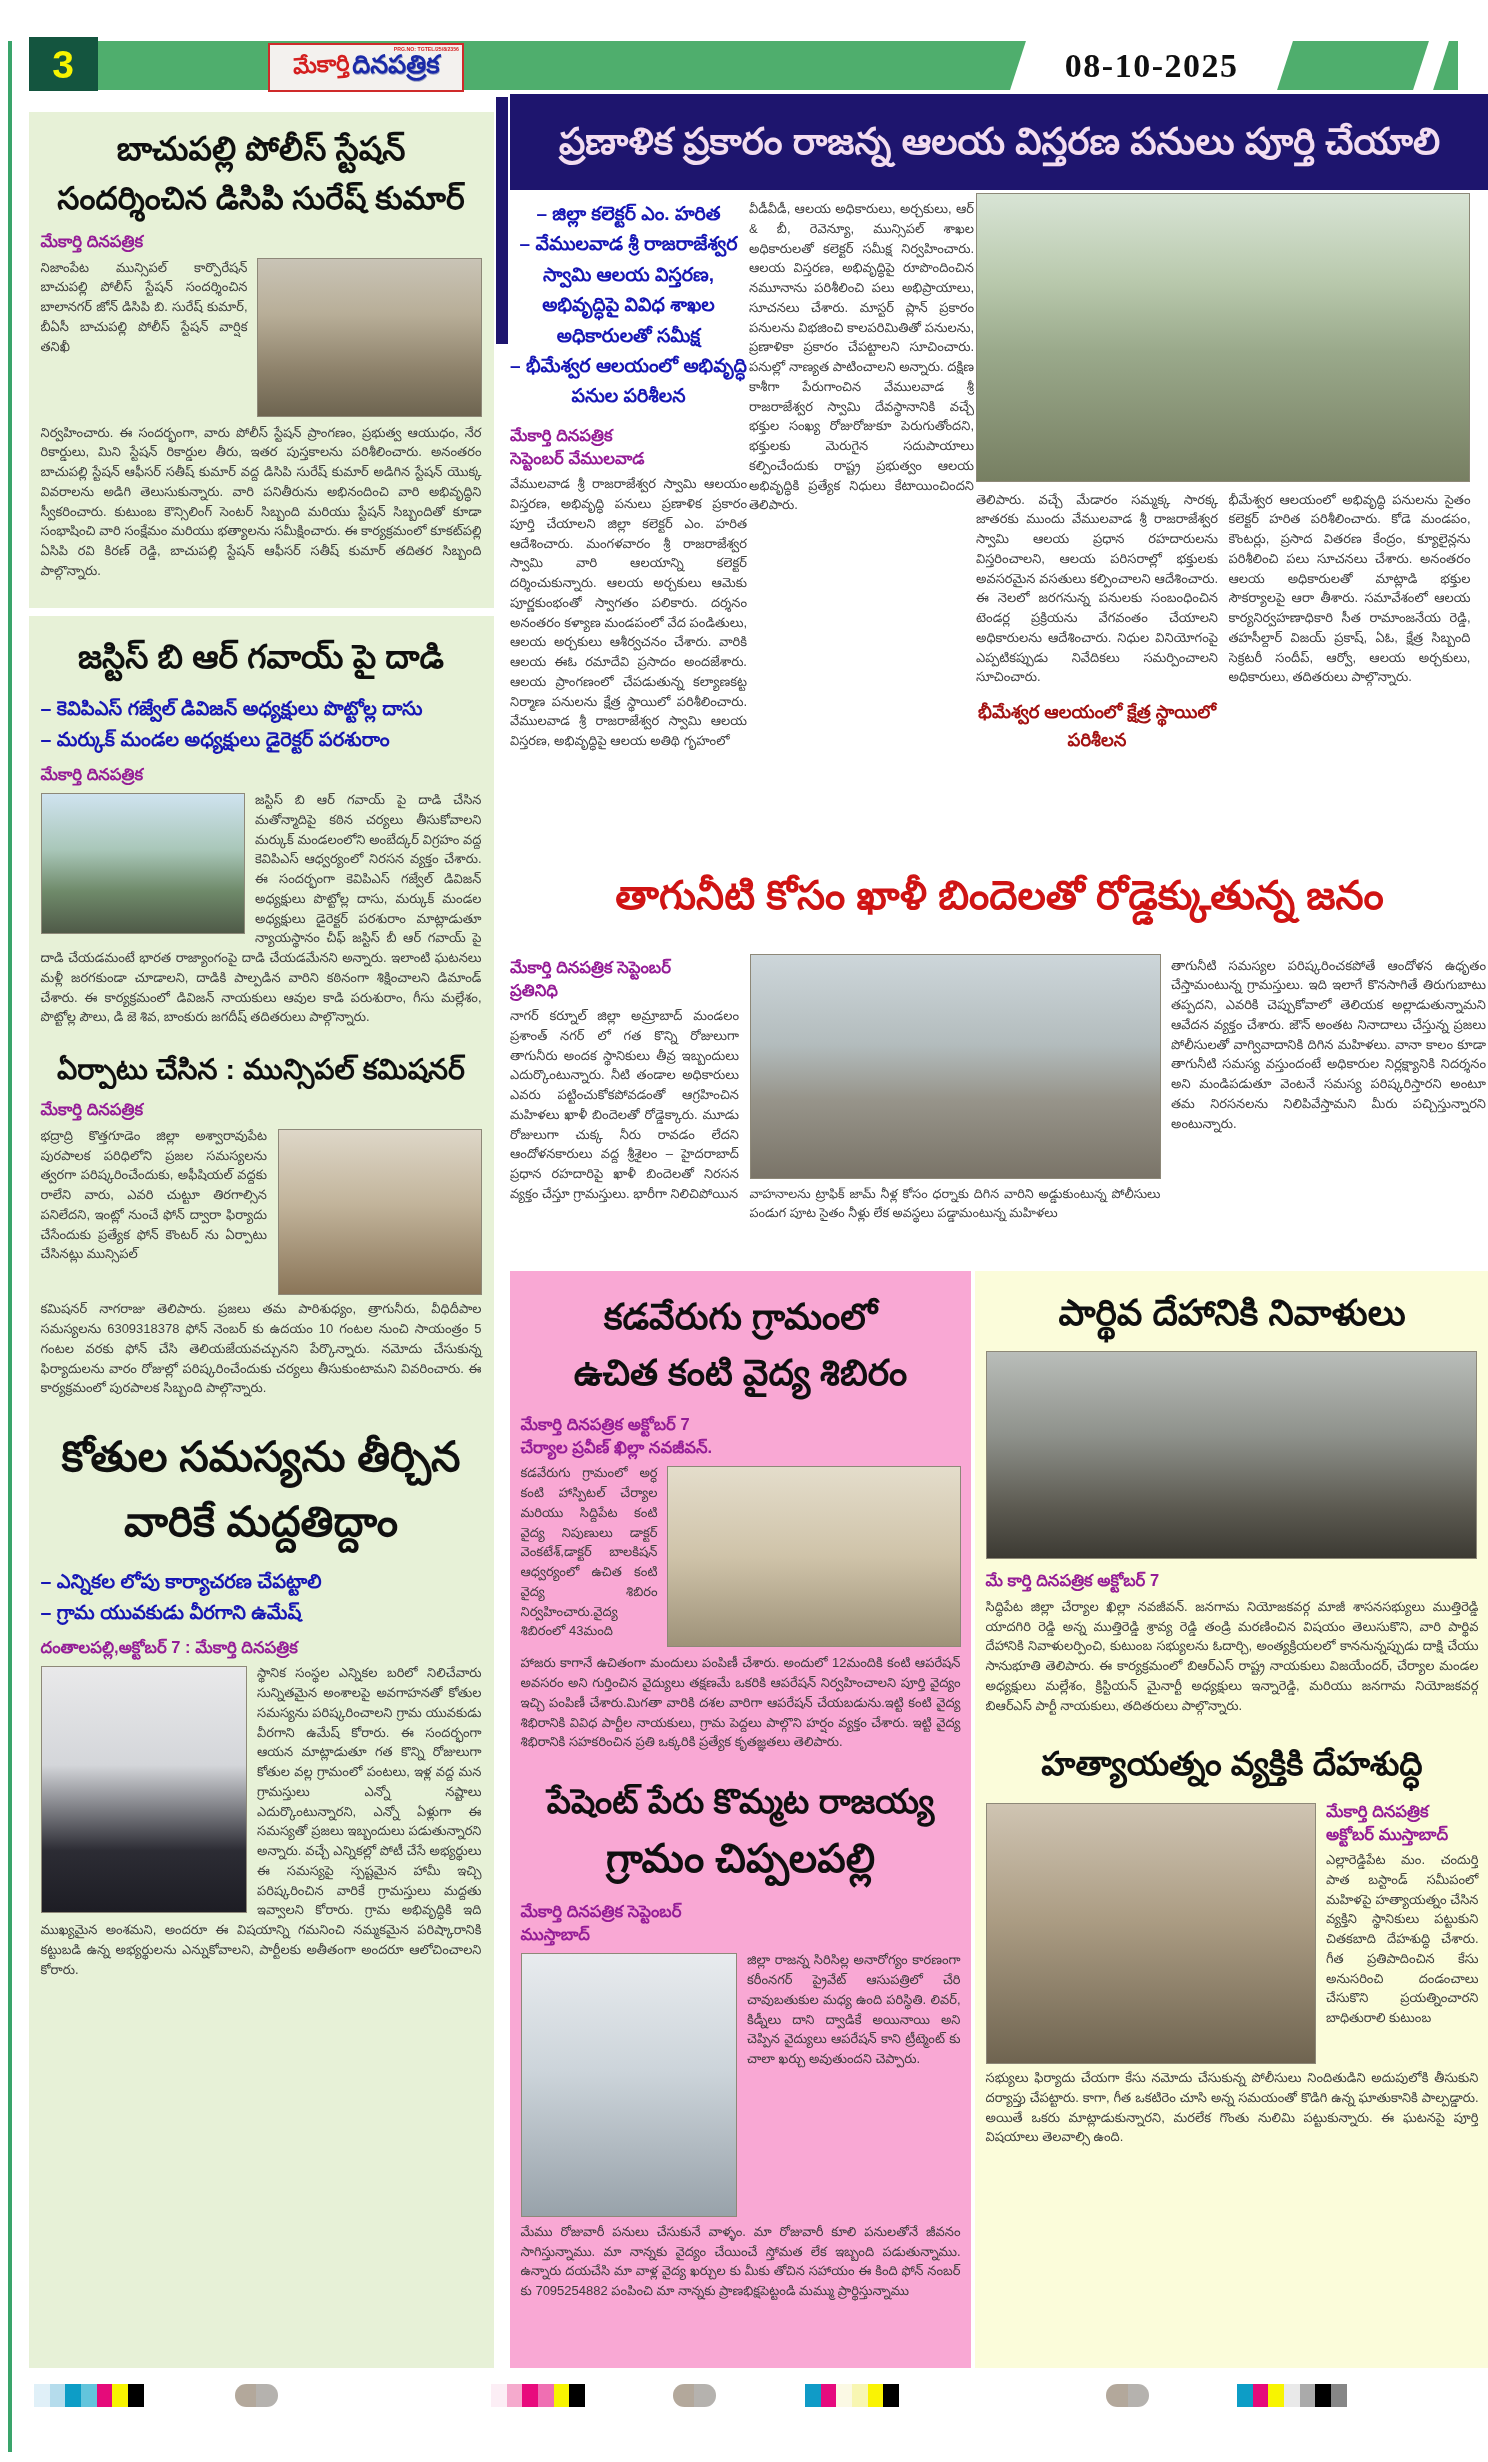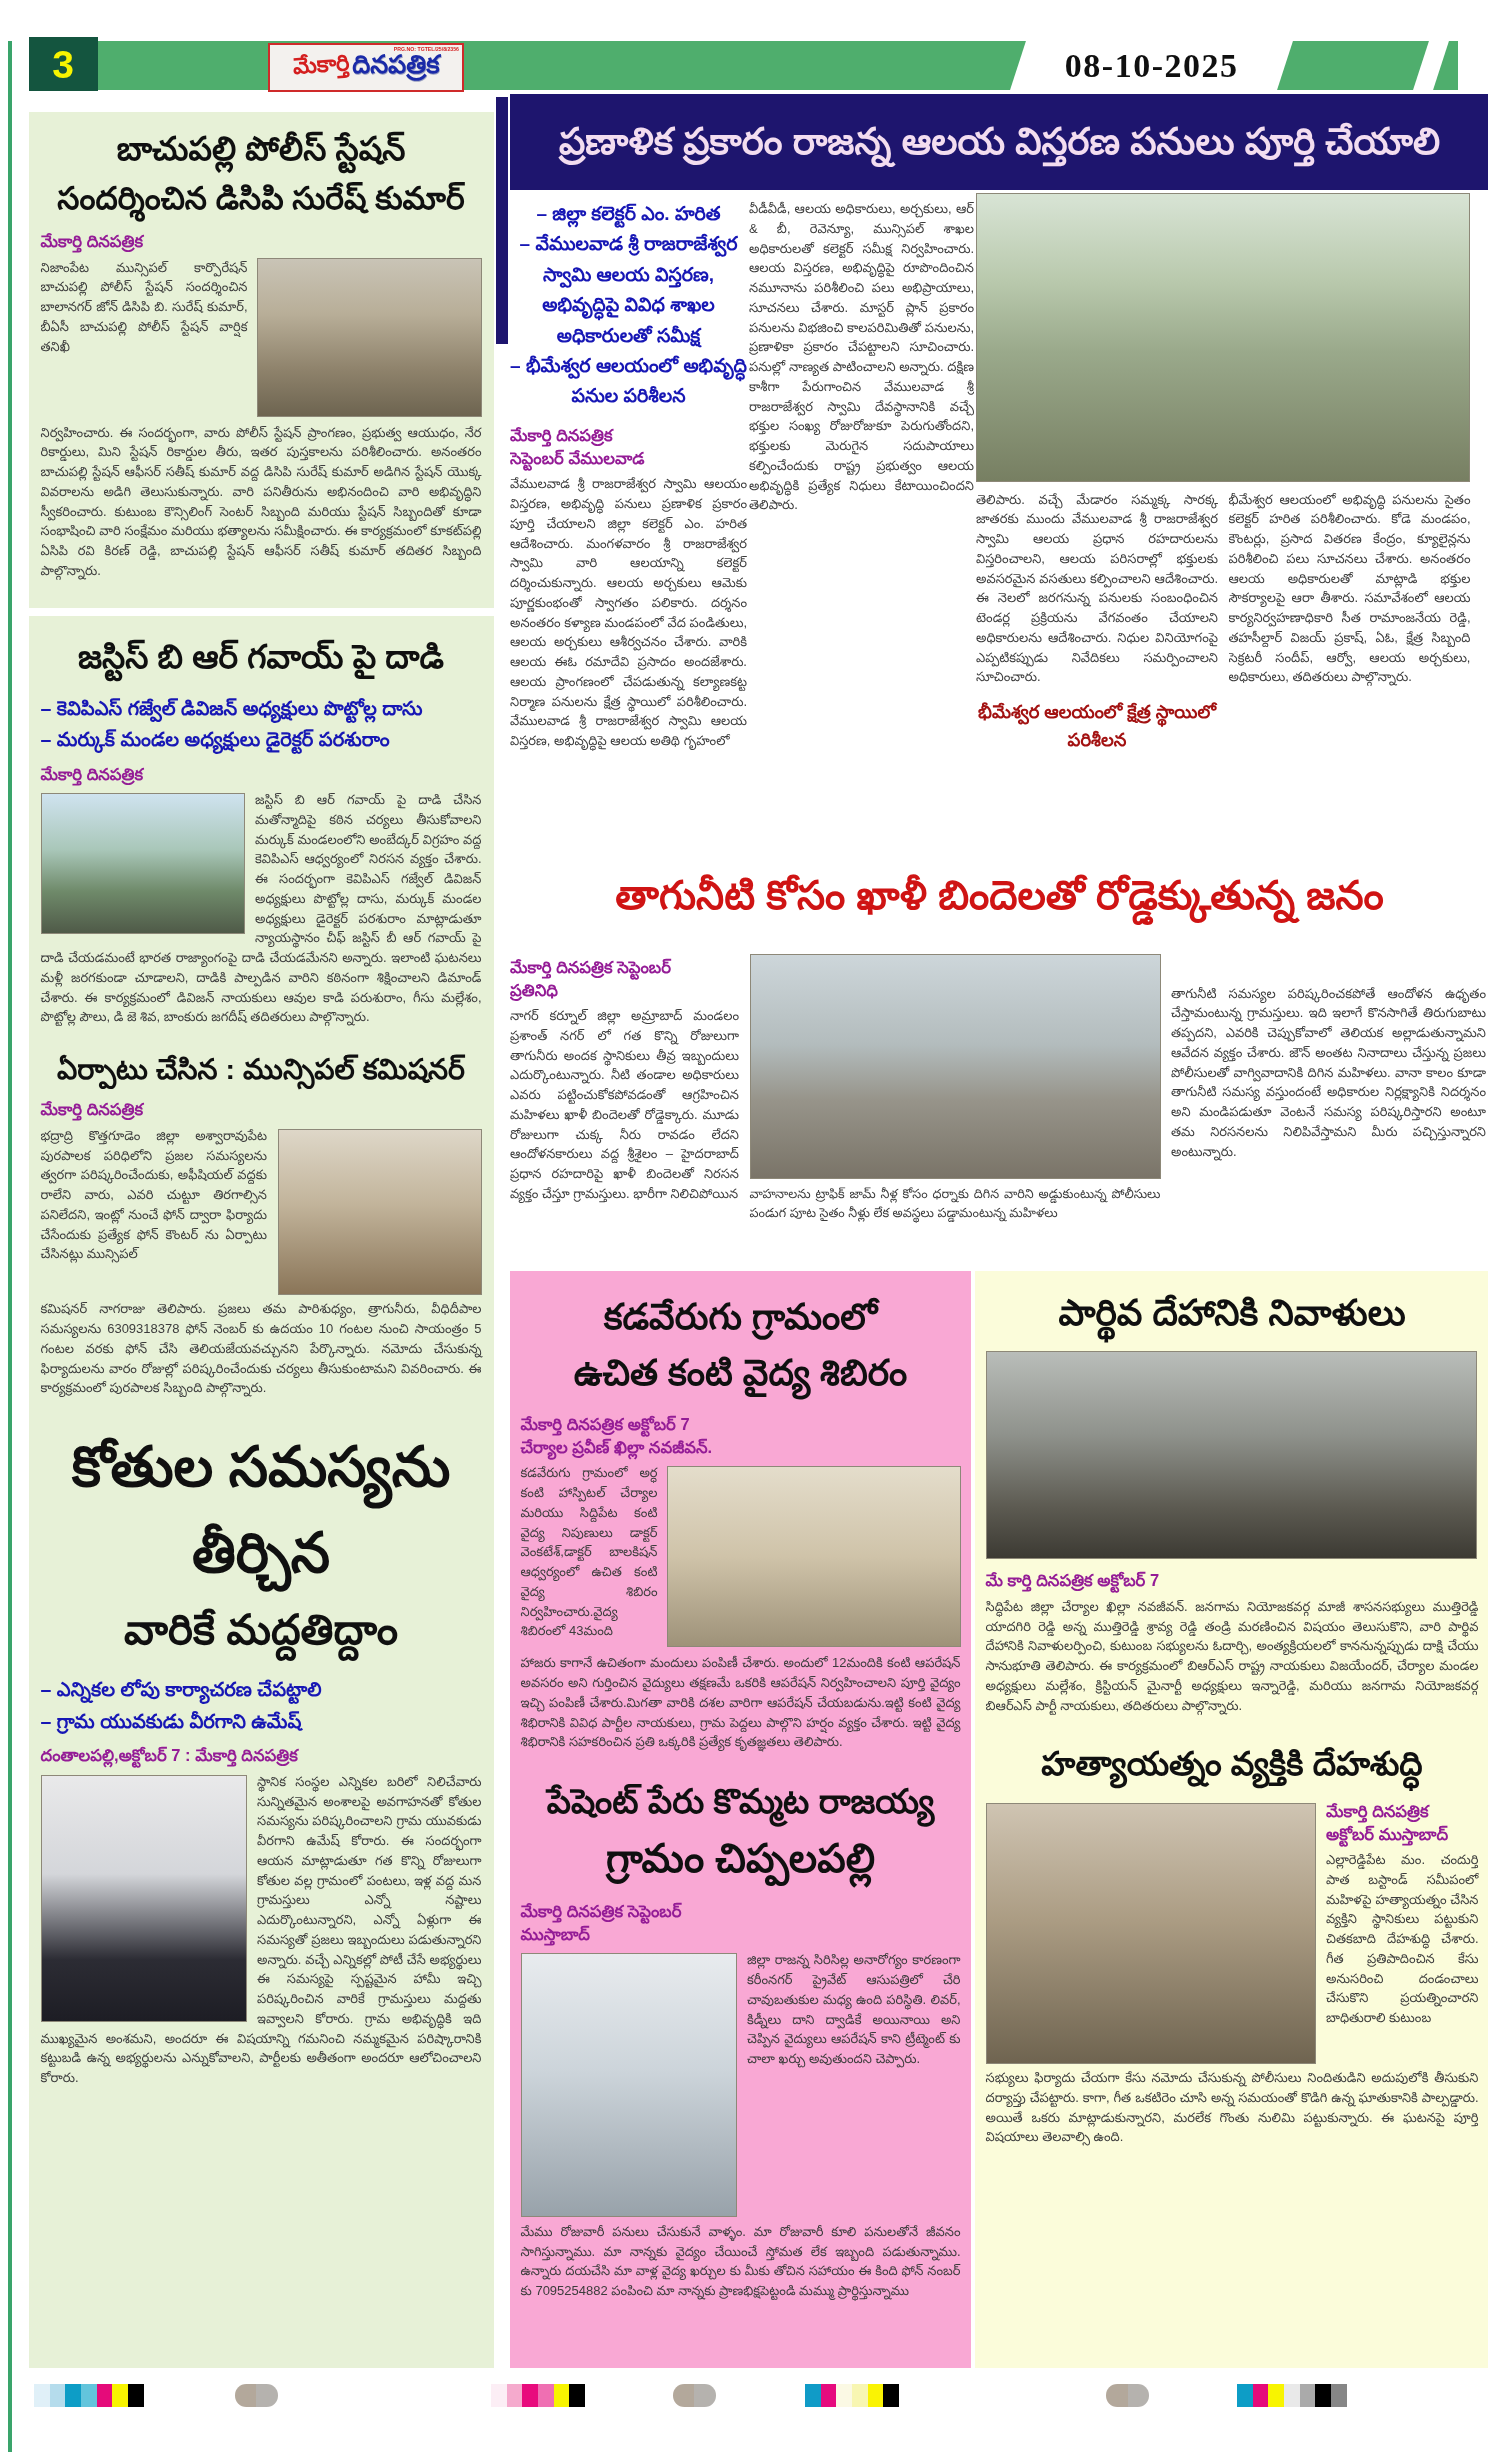--- a/index.html
+++ b/index.html
@@ -56,21 +56,21 @@
   #t-subcols>div{width:242px;overflow:hidden;}
   .pull-red{color:#a31212;font-weight:bold;font-size:18px;text-align:center;line-height:1.6;margin-top:10.5px;}
   
   #water-head{left:510px;top:845px;width:979px;height:57px;display:flex;justify-content:center;margin-top:28px;}
   #water-head div{color:#cf1414;font-size:40px;font-weight:bold;line-height:1.1;}
   #water-wrap{left:510px;top:954px;width:979px;height:306px;display:flex;gap:10.5px;}
   #w-left{width:229px;overflow:hidden;}
   #w-mid{width:411px;}
   #w-photo{width:411px;height:225px;}
   #w-caption{font-size:12.7px;line-height:1.5;color:#3c3c3c;margin-top:6px;text-align:justify;}
-  #w-right{width:315px;overflow:hidden;margin-top:28px;}
+  #w-right{width:315px;overflow:hidden;}
   
   #cream-panel{left:510px;top:1271px;width:461px;height:1097px;background:#f9a8d4;box-sizing:border-box;padding:7.5px 10.5px;overflow:hidden;}
   #yellow-panel{left:975px;top:1271px;width:514px;height:1097px;background:#fbfcda;box-sizing:border-box;padding:7.5px 10.5px;overflow:hidden;}
   .clearfix::after{content:"";display:block;clear:both;}
   
   .cb-group{position:absolute;top:2384px;display:flex;}
   .swatch{width:15.7px;height:22.5px;}
   .pill{position:absolute;top:2384px;width:43px;height:22.5px;border-radius:11.2px;
         background:linear-gradient(90deg,#b3a89b 0 50%,#b5b2ae 50% 100%);}
 </style>
@@ -124,21 +124,21 @@
       <div class="headline" style="font-size:28.5px;">ఏర్పాటు చేసిన : మున్సిపల్ కమిషనర్</div>
       <div class="dateline">మేకార్తి దినపత్రిక</div>
       <div class="clearfix">
         <div class="photo ph-office" style="float:right;width:204px;height:166px;margin:3px 0 4.5px 10.5px;"></div>
         <div class="body-txt">భద్రాద్రి కొత్తగూడెం జిల్లా అశ్వారావుపేట పురపాలక పరిధిలోని ప్రజల సమస్యలను త్వరగా పరిష్కరించేందుకు, అఫీషియల్ వద్దకు రాలేని వారు, ఎవరి చుట్టూ తిరగాల్సిన పనిలేదని, ఇంట్లో నుంచే ఫోన్ ద్వారా ఫిర్యాదు చేసేందుకు ప్రత్యేక ఫోన్ కౌంటర్ ను ఏర్పాటు చేసినట్లు మున్సిపల్</div>
       </div>
       <div class="body-txt">కమిషనర్ నాగరాజు తెలిపారు. ప్రజలు తమ పారిశుధ్యం, త్రాగునీరు, వీధిదీపాల సమస్యలను 6309318378 ఫోన్ నెంబర్ కు ఉదయం 10 గంటల నుంచి సాయంత్రం 5 గంటల వరకు ఫోన్ చేసి తెలియజేయవచ్చునని పేర్కొన్నారు. నమోదు చేసుకున్న ఫిర్యాదులను వారం రోజుల్లో పరిష్కరించేందుకు చర్యలు తీసుకుంటామని వివరించారు. ఈ కార్యక్రమంలో పురపాలక సిబ్బంది పాల్గొన్నారు.</div>
     </div>
 
     <div style="margin-top:25.5px;">
-      <div class="headline" style="font-size:56px;">కోతుల సమస్యను తీర్చిన</div>
+      <div class="headline" style="font-size:42px;">కోతుల సమస్యను తీర్చిన</div>
       <div class="headline" style="font-size:42px;">వారికే మద్దతిద్దాం</div>
       <div class="bylines" style="margin-top:12px;">– ఎన్నికల లోపు కార్యాచరణ చేపట్టాలి</div>
       <div class="bylines">– గ్రామ యువకుడు వీరగాని ఉమేష్</div>
       <div class="dateline">దంతాలపల్లి,అక్టోబర్ 7 : మేకార్తి దినపత్రిక</div>
       <div class="clearfix">
         <div class="photo ph-portrait" style="float:left;width:206px;height:247px;margin:3px 10.5px 4.5px 0;"></div>
         <div class="body-txt">స్థానిక సంస్థల ఎన్నికల బరిలో నిలిచేవారు సున్నితమైన అంశాలపై అవగాహనతో కోతుల సమస్యను పరిష్కరించాలని గ్రామ యువకుడు వీరగాని ఉమేష్ కోరారు. ఈ సందర్భంగా ఆయన మాట్లాడుతూ గత కొన్ని రోజులుగా కోతుల వల్ల గ్రామంలో పంటలు, ఇళ్ల వద్ద మన గ్రామస్తులు ఎన్నో నష్టాలు ఎదుర్కొంటున్నారని, ఎన్నో ఏళ్లుగా ఈ సమస్యతో ప్రజలు ఇబ్బందులు పడుతున్నారని అన్నారు. వచ్చే ఎన్నికల్లో పోటీ చేసే అభ్యర్థులు ఈ సమస్యపై స్పష్టమైన హామీ ఇచ్చి పరిష్కరించిన వారికే గ్రామస్తులు మద్దతు ఇవ్వాలని కోరారు. గ్రామ అభివృద్ధికి ఇది ముఖ్యమైన అంశమని, అందరూ ఈ విషయాన్ని గమనించి నమ్మకమైన పరిష్కారానికి కట్టుబడి ఉన్న అభ్యర్థులను ఎన్నుకోవాలని, పార్టీలకు అతీతంగా అందరూ ఆలోచించాలని కోరారు.</div>
       </div>
     </div>
   </div>

